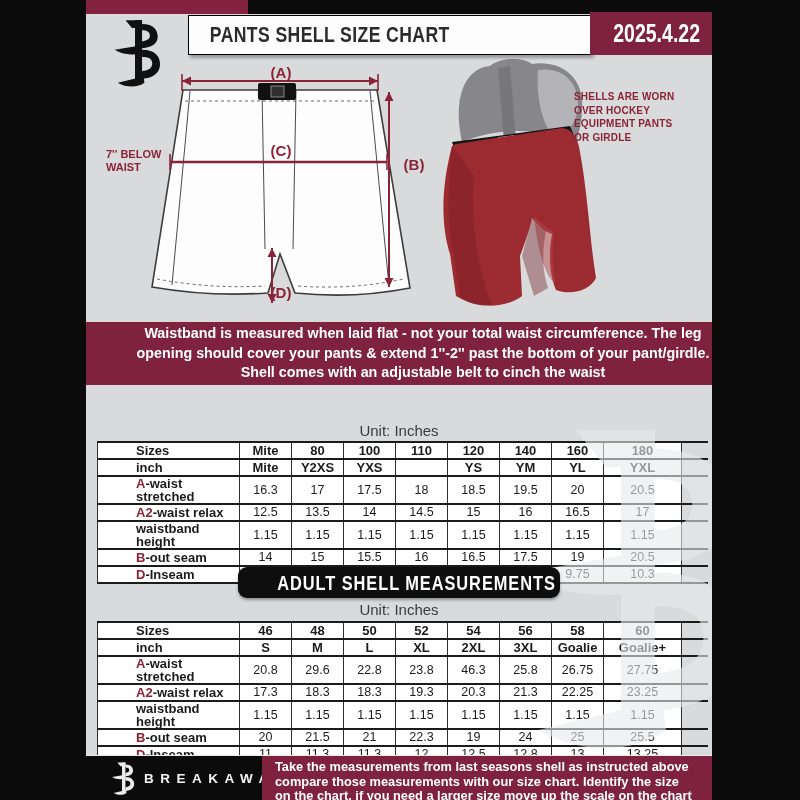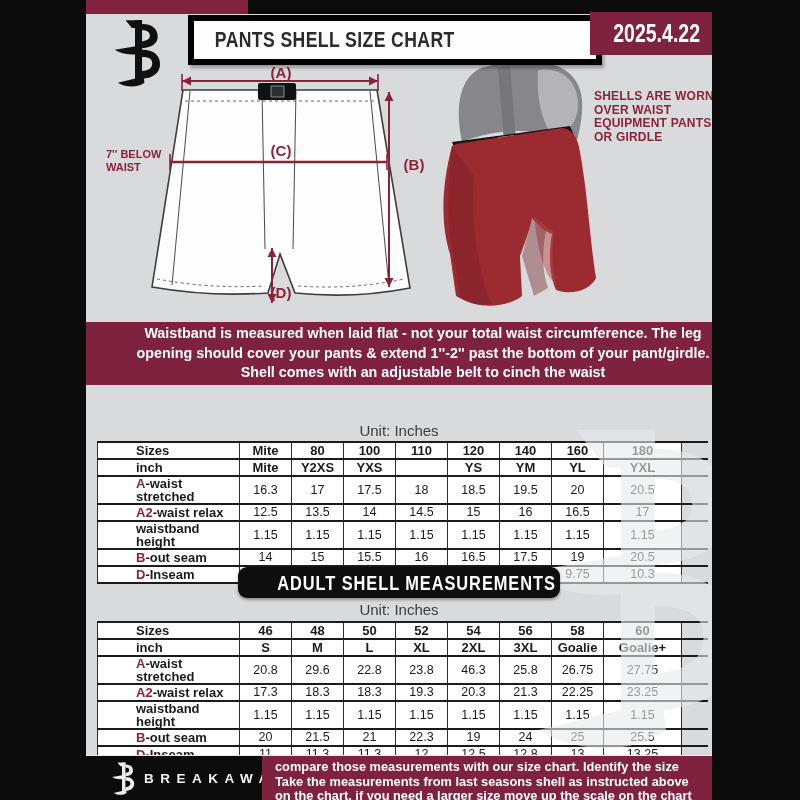--- a/index.html
+++ b/index.html
@@ -7,37 +7,37 @@
         font-family:"Liberation Sans",sans-serif;}
   .content{position:absolute;left:86px;top:0;width:626px;height:800px;background:#d9dadc;overflow:hidden;}
 
   
   .topbar{position:absolute;left:0;top:0;width:626px;height:14px;background:#0b0b0b;z-index:6;}
   .topbar-maroon{position:absolute;left:0;top:0;width:162px;height:14px;background:#83233f;}
 
   
   .logo-header{position:absolute;left:16px;top:17px;width:66px;height:72px;color:#101010;z-index:6;}
   .title-box{position:absolute;left:102px;top:15px;width:402px;height:38px;background:#fdfdfd;
-             border:6px solid #000000;box-shadow:2px 3px 3px rgba(0,0,0,.3);z-index:6;}
+             border:1px solid #000000;box-shadow:2px 3px 3px rgba(0,0,0,.3);z-index:6;}
   .title-box .t{display:inline-block;transform:scaleX(.8);transform-origin:0 50%;
                 font-size:22px;font-weight:bold;color:#2b2b2b;letter-spacing:.5px;
                 line-height:38px;padding-left:26px;white-space:nowrap;}
   .date-box{position:absolute;left:504px;top:12px;width:122px;height:43px;background:#7e2240;
             text-align:right;z-index:6;}
   .date-box .t{display:inline-block;transform:scaleX(.78);font-size:25px;font-weight:bold;
                color:#fff;line-height:43px;white-space:nowrap;}
 
   
   .shorts-svg{position:absolute;left:24px;top:60px;z-index:2;}
   .photo-svg{position:absolute;left:352px;top:56px;z-index:2;}
   .dim-label{position:absolute;width:36px;text-align:center;font-weight:bold;font-size:15px;
              color:#8b2338;z-index:3;}
   .waist-note{position:absolute;left:20px;top:148px;width:66px;text-align:left;
               font-size:11px;font-weight:bold;color:#8b2338;line-height:13px;z-index:3;}
-  .photo-note{position:absolute;left:508px;top:90px;width:140px;font-size:12px;font-weight:bold;
+  .photo-note{position:absolute;left:488px;top:90px;width:140px;font-size:10px;font-weight:bold;
               color:#8b2338;line-height:13.5px;letter-spacing:.2px;z-index:3;}
   .photo-note span, .waist-note span, .info-banner span, .footer-note span{display:block;white-space:nowrap;}
 
   
   .info-banner{position:absolute;left:0;top:322px;width:626px;height:63px;background:#7e2240;
                color:#fff;text-align:center;z-index:4;padding-top:2px;box-sizing:border-box;}
   .info-banner span{font-size:14.3px;font-weight:600;line-height:19.5px;margin-left:48px;}
 
   
   .section-banner{position:absolute;left:152px;width:322px;height:31px;background:#0e0e0e;
@@ -154,21 +154,21 @@
       <path d="M14 86 L132 70 L138 84 L20 102 Z" fill="#141414"></path>
       <path d="M60 82 l16 -2 M62 88 l14 -2" stroke="#d9d9d9" stroke-width="1.4" fill="none"></path>
       <path d="M14 90 C4 128 2 166 12 198 L18 240 C40 254 68 252 84 240 L82 200 C88 184 92 172 94 162 C100 170 108 176 114 178 C110 200 112 220 118 234 C134 240 152 234 158 222 C152 186 150 140 142 96 C140 80 132 72 124 72 L18 88 Z" fill="#9c2b31"></path>
       <path d="M14 90 C10 130 8 170 16 200 L22 240 C30 248 44 250 54 248 C40 220 32 160 36 120 Z" fill="#7e2127" opacity=".55"></path>
       <path d="M96 160 C104 168 112 174 116 176 C114 192 114 210 118 228 C108 222 100 198 96 160 Z" fill="#b5474c" opacity=".5"></path>
       <path d="M84 200 L94 162 C98 168 104 172 108 175 C104 195 104 215 110 232 L96 240 Z" fill="#6e1c21" opacity=".4"></path>
     </svg>
 
     <div class="photo-note">
       <span>SHELLS ARE WORN</span>
-      <span>OVER WAIST</span>
+      <span>OVER HOCKEY</span>
       <span>EQUIPMENT PANTS</span>
       <span>OR GIRDLE</span>
     </div>
 
     <div class="info-banner">
       <span>Waistband is measured when laid flat - not your total waist circumference. The leg</span>
       <span>opening should cover your pants &amp; extend 1''-2'' past the bottom of your pant/girdle.</span>
       <span>Shell comes with an adjustable belt to cinch the waist</span>
     </div>
 
@@ -386,20 +386,20 @@
     </div>
 
     <div class="footer">
       <span class="logo-footer">
         <svg width="28" height="35" viewBox="0 0 72 92">
             <use href="#logo-b"></use>
           </svg>
       </span>
       <span class="brand">BREAKAWAY</span>
       <div class="footer-note">
+        <span>Take the measurements from last seasons shell as instructed above</span>
         <span>compare those measurements  with our size chart. Identify the size</span>
-        <span>Take the measurements from last seasons shell as instructed above</span>
         <span>on the chart, if you need a larger size move up the scale on the chart</span>
       </div>
     </div>
 
   </div>
 </div>
 
 </body></html>

